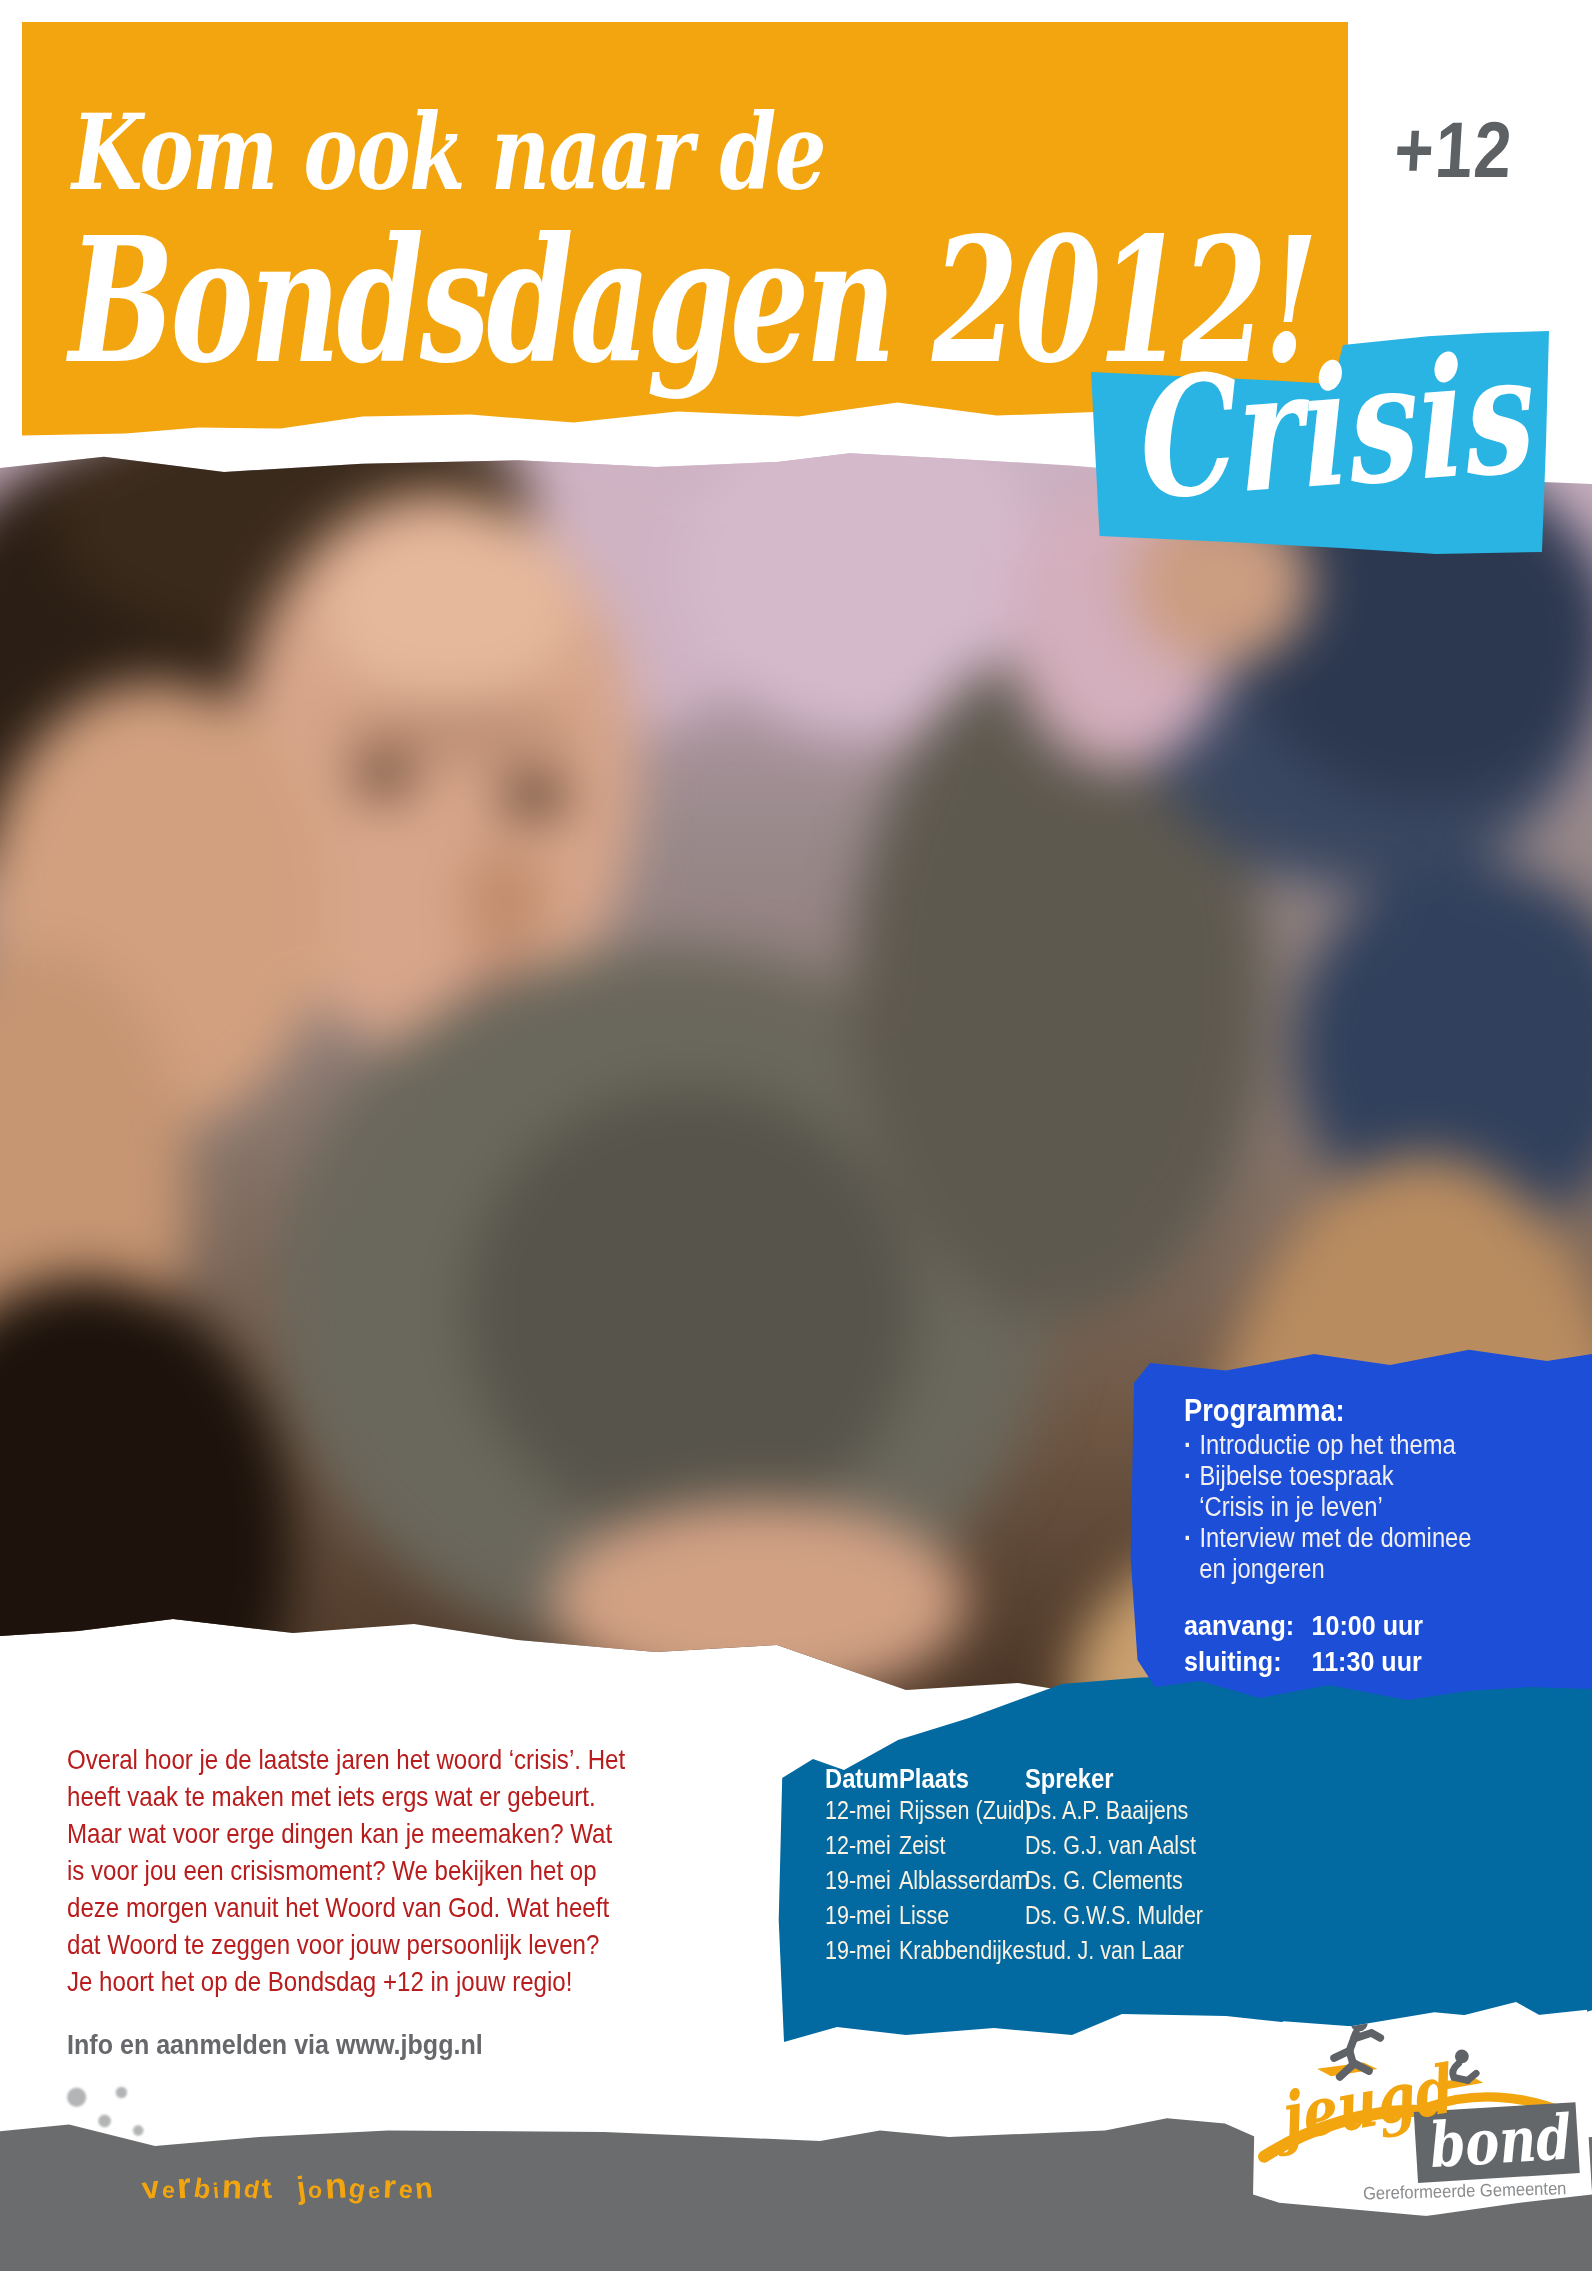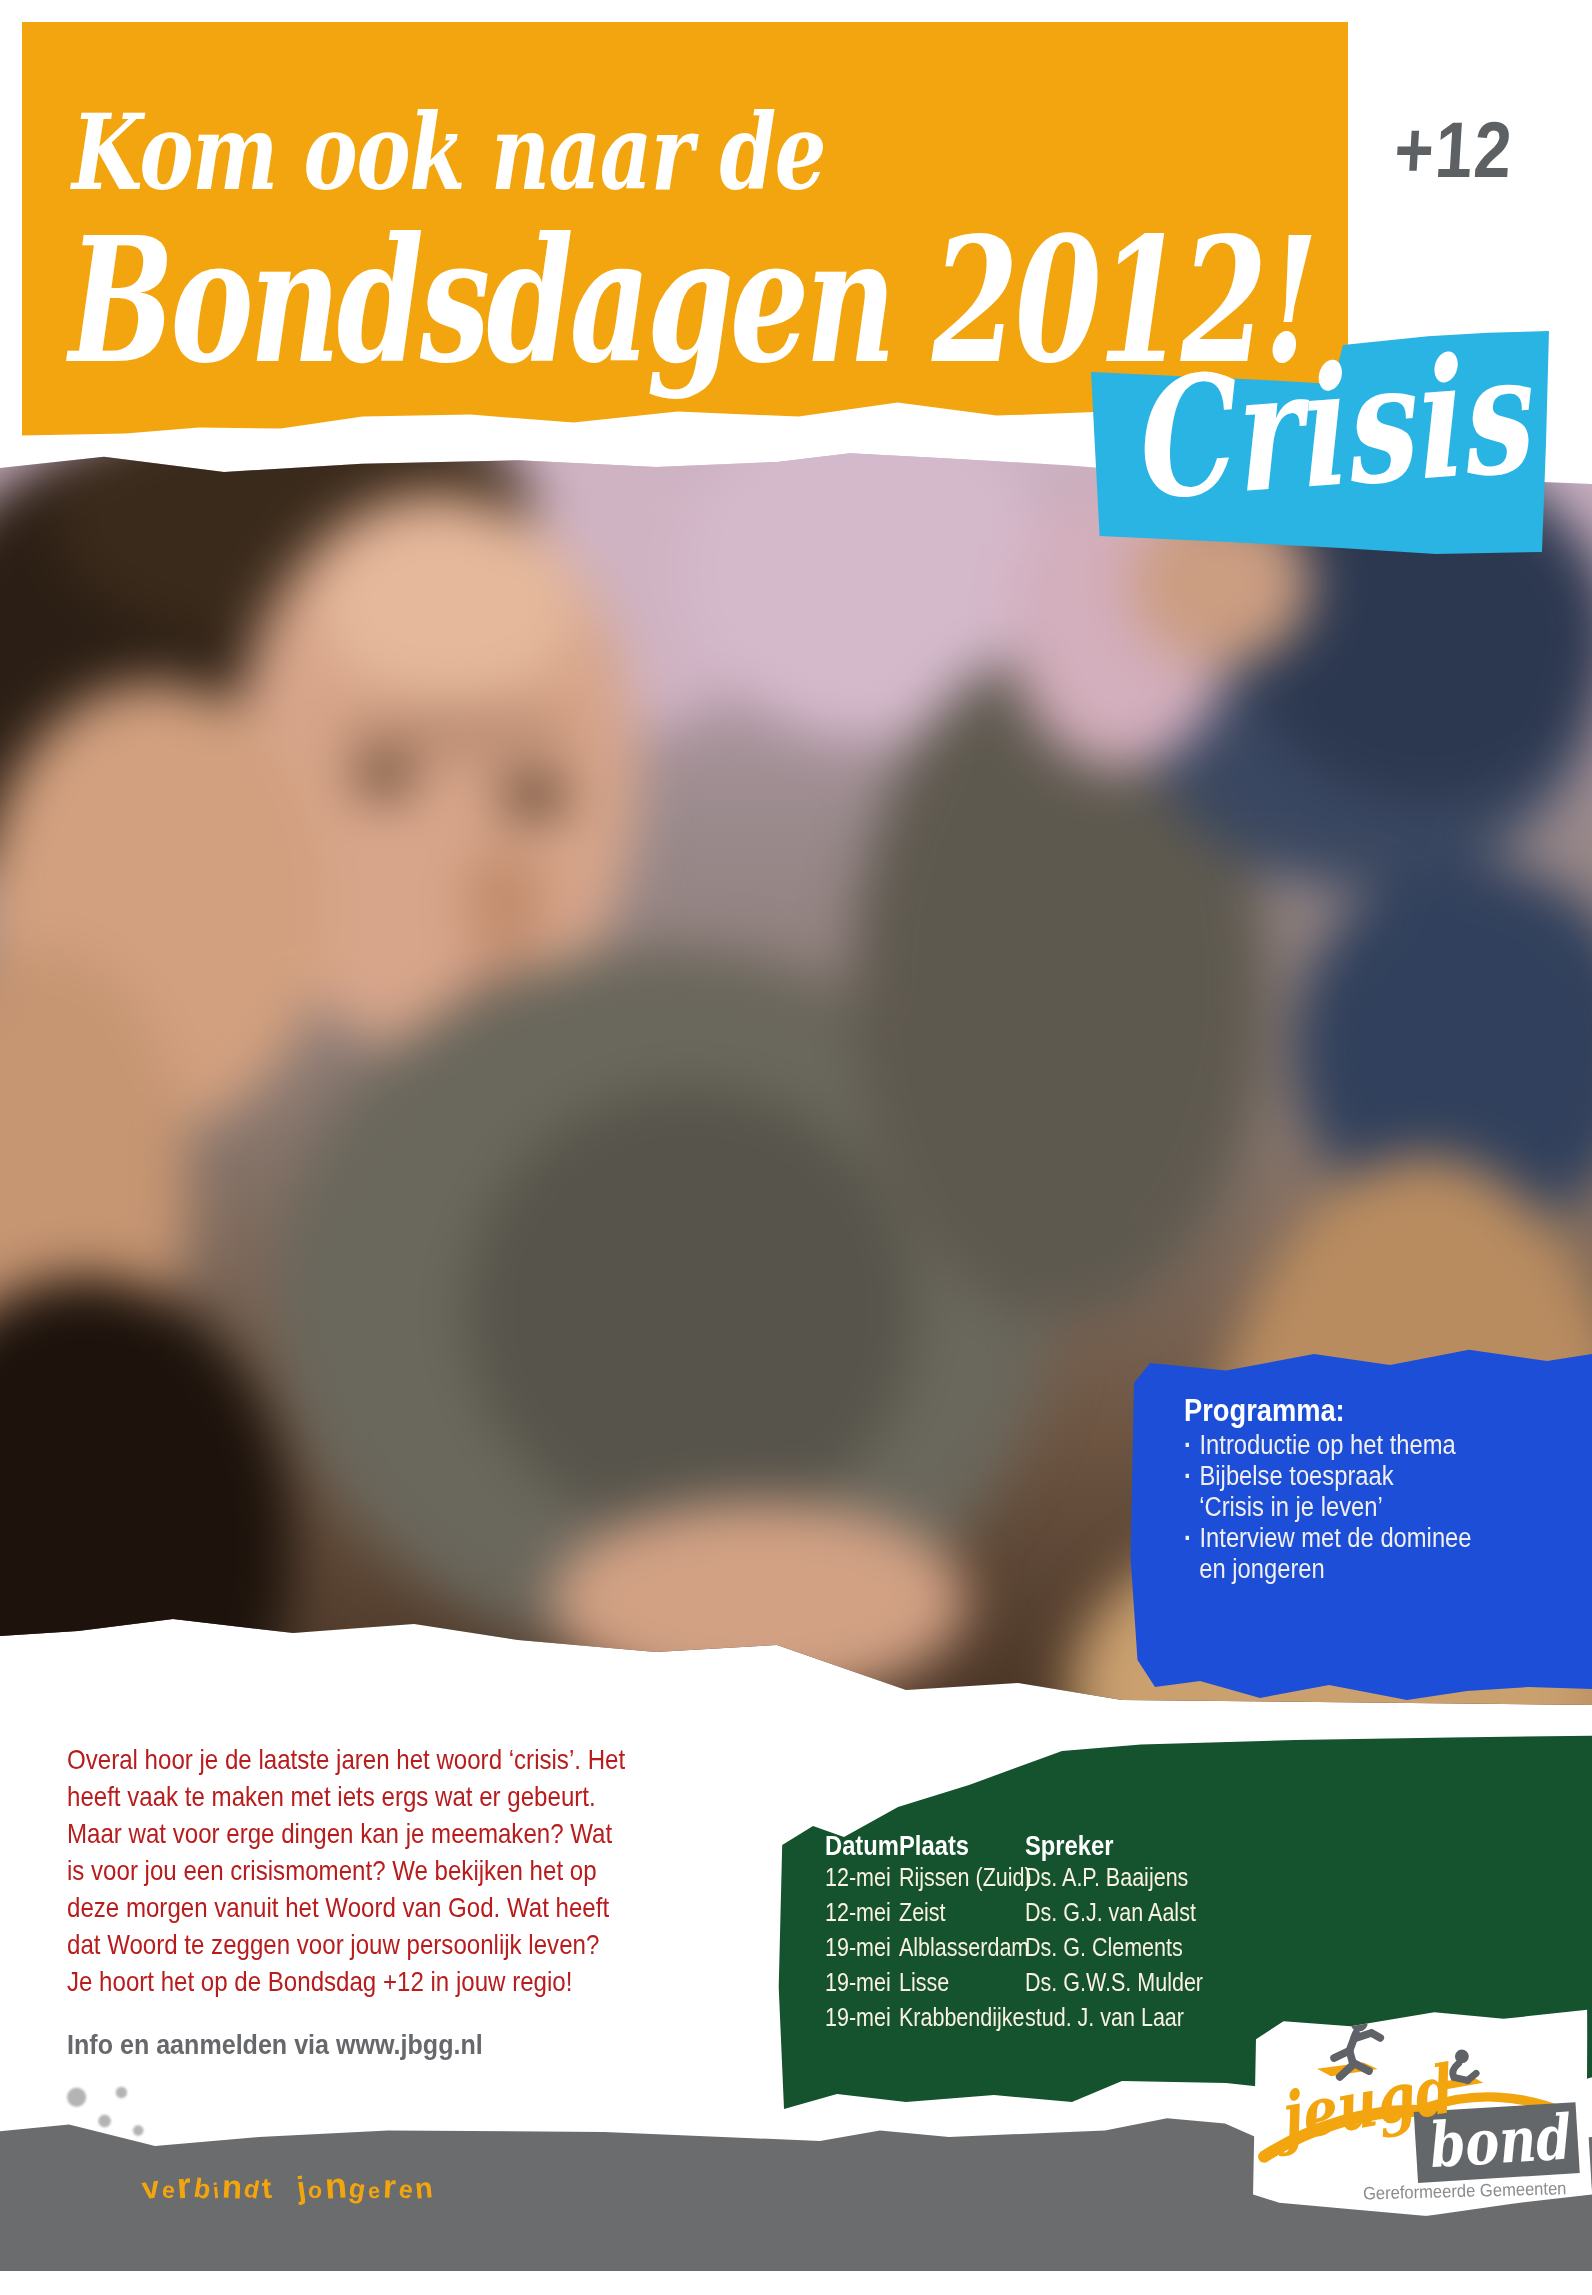--- a/index.html
+++ b/index.html
@@ -42,21 +42,21 @@
   .time-row{font-size:28.5px;line-height:36px;font-weight:bold;transform:scaleX(.88);transform-origin:0 0;white-space:nowrap;}
   .time-label{display:inline-block;width:145px;}
 
   
   .intro{left:67px;top:1741px;z-index:2;color:#b91c1c;}
   .intro-line{font-size:28px;line-height:37px;transform:scaleX(.86);transform-origin:0 0;white-space:nowrap;}
   .info-line{left:67px;top:2028px;z-index:2;color:#66686B;font-weight:bold;font-size:28.5px;
     transform:scaleX(.88);transform-origin:0 0;white-space:nowrap;}
 
   
-  .orange-table{left:777px;top:1728px;width:816px;height:393px;background:#14532d;z-index:3;
+  .orange-table{left:777px;top:1661px;width:816px;height:393px;background:#0369a1;z-index:3;
     clip-path:polygon(5.2px 117px,36px 98px,67px 109px,121px 79px,192px 57px,285px 23px,364px 16.4px,518px 12px,673px 9.5px,816px 7.8px,816px 349px,775px 361px,739px 341px,656px 362px,552px 366px,449px 355px,345px 353px,295px 374px,217px 367px,129px 374px,60px 366px,7px 381px,1.7px 259px);}
   .sched{position:absolute;left:48px;top:97px;right:8.6px;display:grid;grid-template-columns:74px 126px 1fr;
     grid-auto-rows:35px;column-gap:0;}
   .sched .hdr{color:#ffffff;font-weight:bold;font-size:27px;line-height:43px;height:43px;transform:scaleX(.88);transform-origin:0 0;white-space:nowrap;}
   .sched .cell{color:#FBF2E2;font-size:25px;line-height:35px;transform:scaleX(.86);transform-origin:0 0;white-space:nowrap;}
 
   
   .bottom-band{left:0;top:2114px;width:1592px;height:157px;background:#6A6C6D;z-index:3;
     clip-path:polygon(0px 17.3px,69px 10.4px,155px 32px,259px 23px,388px 16.4px,604px 18px,820px 27px,880px 16.4px,949px 23px,1105px 16.4px,1167px 4.3px,1225px 9.5px,1294px 40px,1424px 34px,1592px 23px,1592px 157px,0px 157px);}
   .tagline{position:absolute;left:142px;top:54px;color:#F2A50E;font-weight:bold;letter-spacing:2.6px;white-space:nowrap;}
@@ -126,20 +126,28 @@
   <div class="abs crisis-text">Crisis</div>
 
   <div class="abs programma-box">
     <div class="prog-inner">
       <div class="prog-title">Programma:</div>
       <div class="prog-item bullet">Introductie op het thema</div>
       <div class="prog-item bullet">Bijbelse toespraak</div>
       <div class="prog-item indent">‘Crisis in je leven’</div>
       <div class="prog-item bullet">Interview met de dominee</div>
       <div class="prog-item indent">en jongeren</div>
+      <div class="times">
+        <div class="time-row">
+          <span class="time-label">aanvang:</span><span>10:00 uur</span>
+        </div>
+        <div class="time-row">
+          <span class="time-label">sluiting:</span><span>11:30 uur</span>
+        </div>
+      </div>
     </div>
   </div>
 
   <div class="abs intro">
     <div class="intro-line">Overal hoor je de laatste jaren het woord ‘crisis’. Het</div>
     <div class="intro-line">heeft vaak te maken met iets ergs wat er gebeurt.</div>
     <div class="intro-line">Maar wat voor erge dingen kan je meemaken? Wat</div>
     <div class="intro-line">is voor jou een crisismoment? We bekijken het op</div>
     <div class="intro-line">deze morgen vanuit het Woord van God. Wat heeft</div>
     <div class="intro-line">dat Woord te zeggen voor jouw persoonlijk leven?</div>

